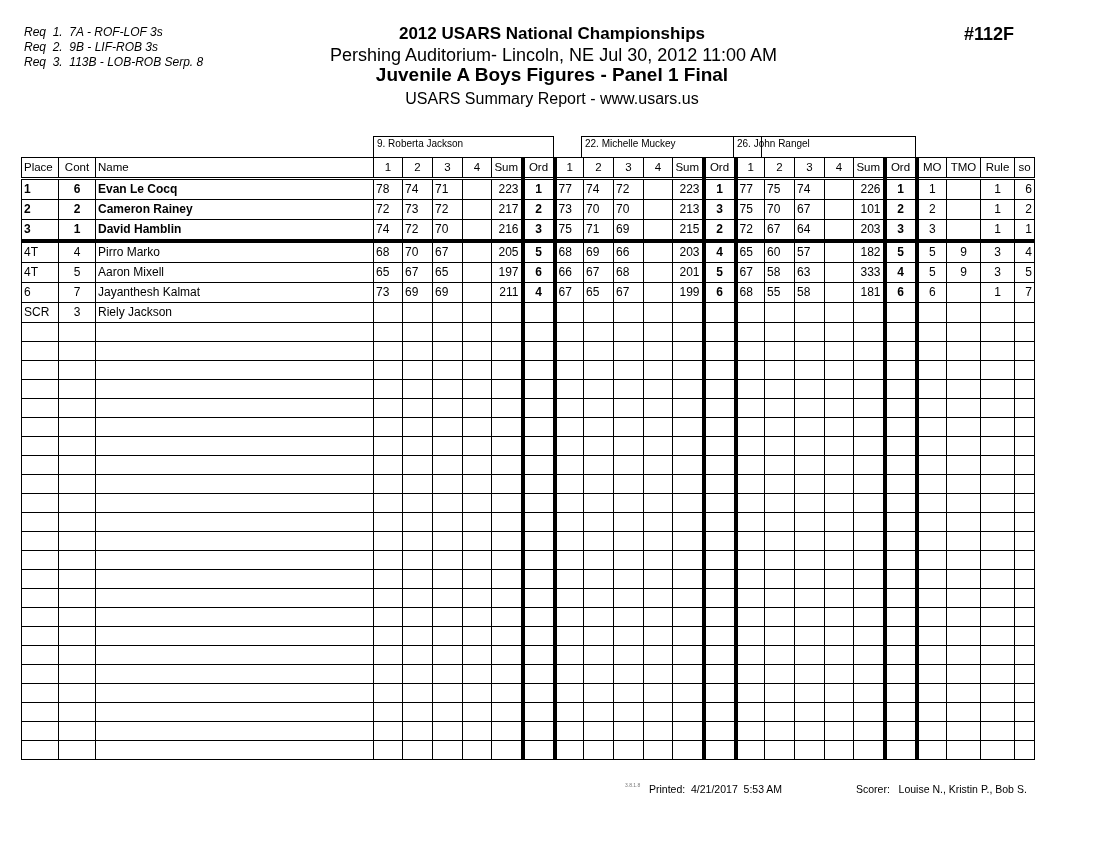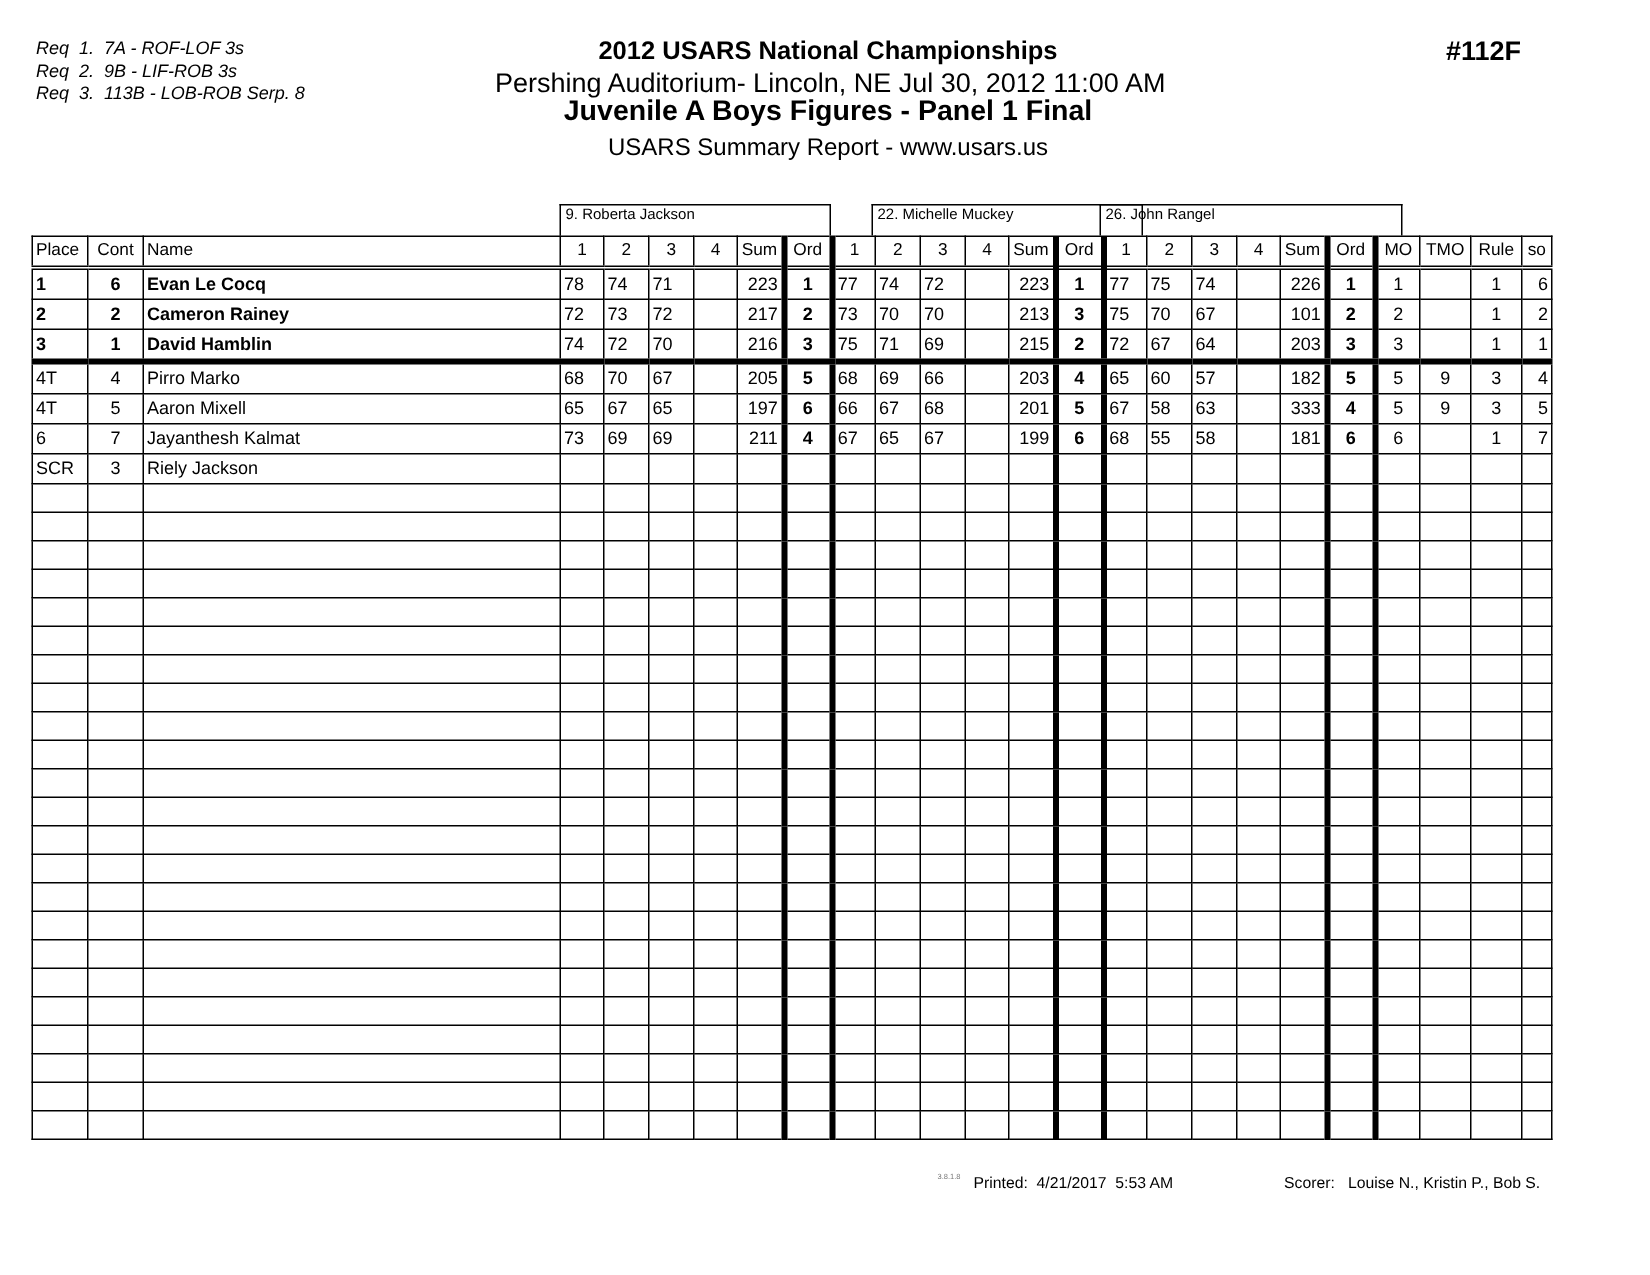--- a/index.html
+++ b/index.html
@@ -41,21 +41,21 @@
 </div>
 
 <div class="hdr h1">2012 USARS National Championships</div>
 <div class="hdr h2">Pershing Auditorium- Lincoln, NE  Jul 30, 2012  11:00 AM</div>
 <div class="hdr h3">Juvenile A Boys Figures - Panel 1 Final</div>
 <div class="hdr h4">USARS Summary Report - www.usars.us</div>
 <div class="eventno">#112F</div>
 
 <div class="judgebox" style="left:373px;width:181px;">9.  Roberta Jackson</div>
 <div class="judgebox" style="left:553px;width:181px;margin-left:28px;">22.  Michelle Muckey</div>
-<div class="judgebox" style="left:733px;width:202px;">26.  John Rangel</div>
+<div class="judgebox" style="left:733px;width:183px;">26.  John Rangel</div>
 
 <table class="grid" id="grid">
   <colgroup>
     <col style="width:37px">
       <col style="width:37px">
       <col style="width:278px">
     <col style="width:29px">
       <col style="width:30px">
       <col style="width:30px">
       <col style="width:29px">

